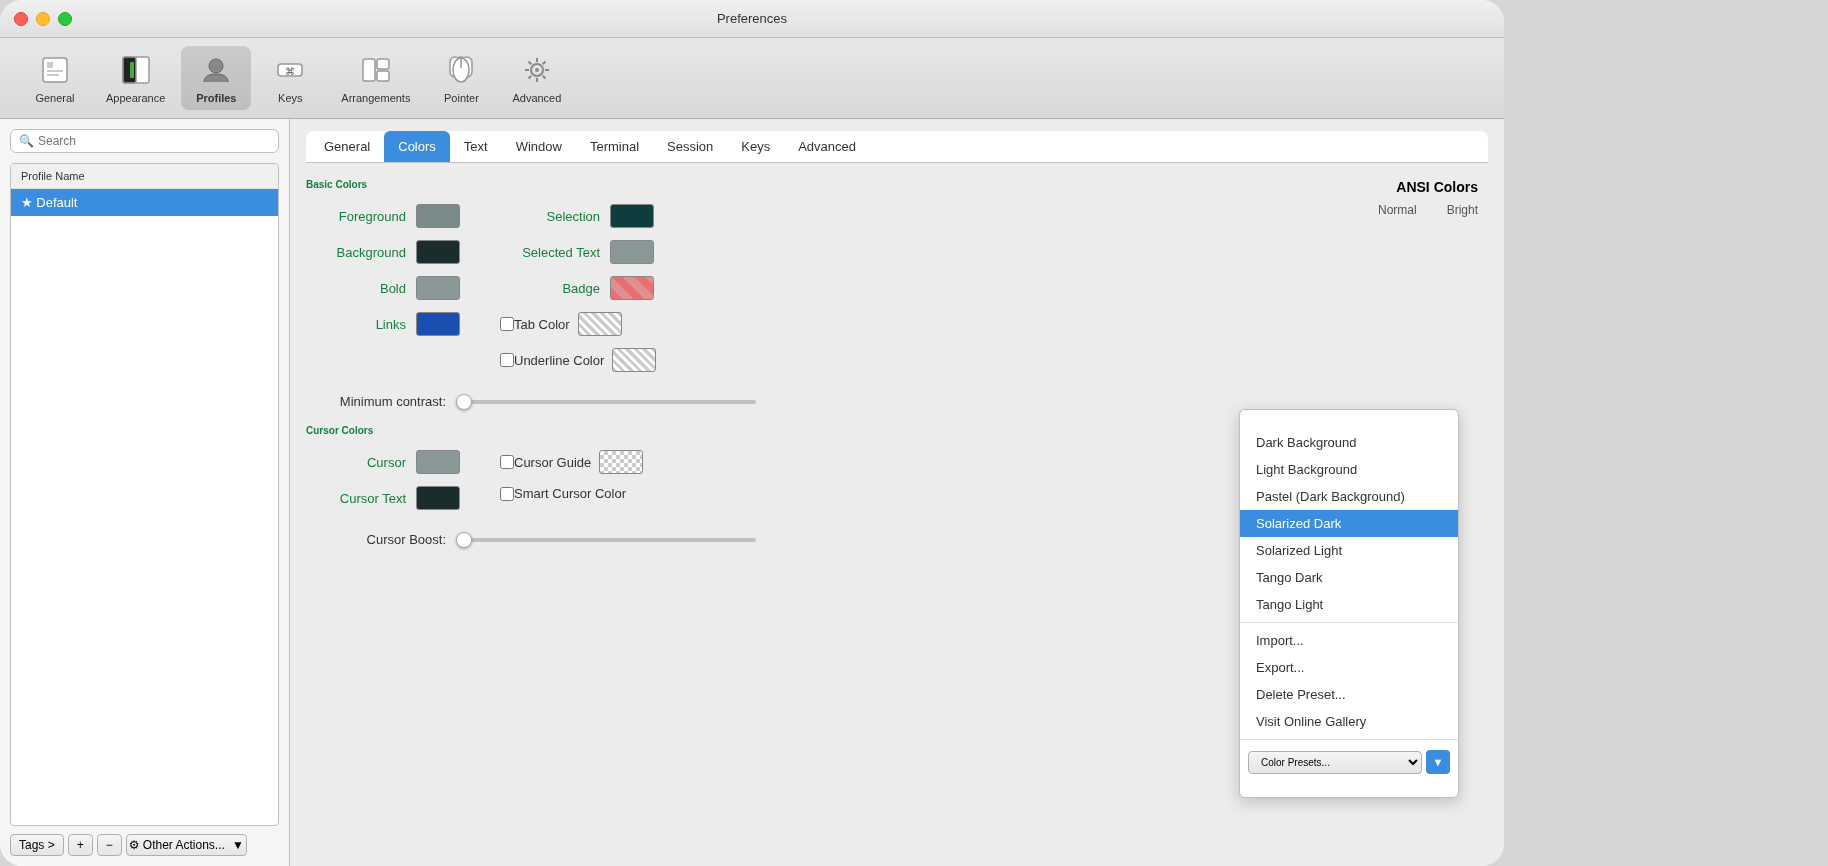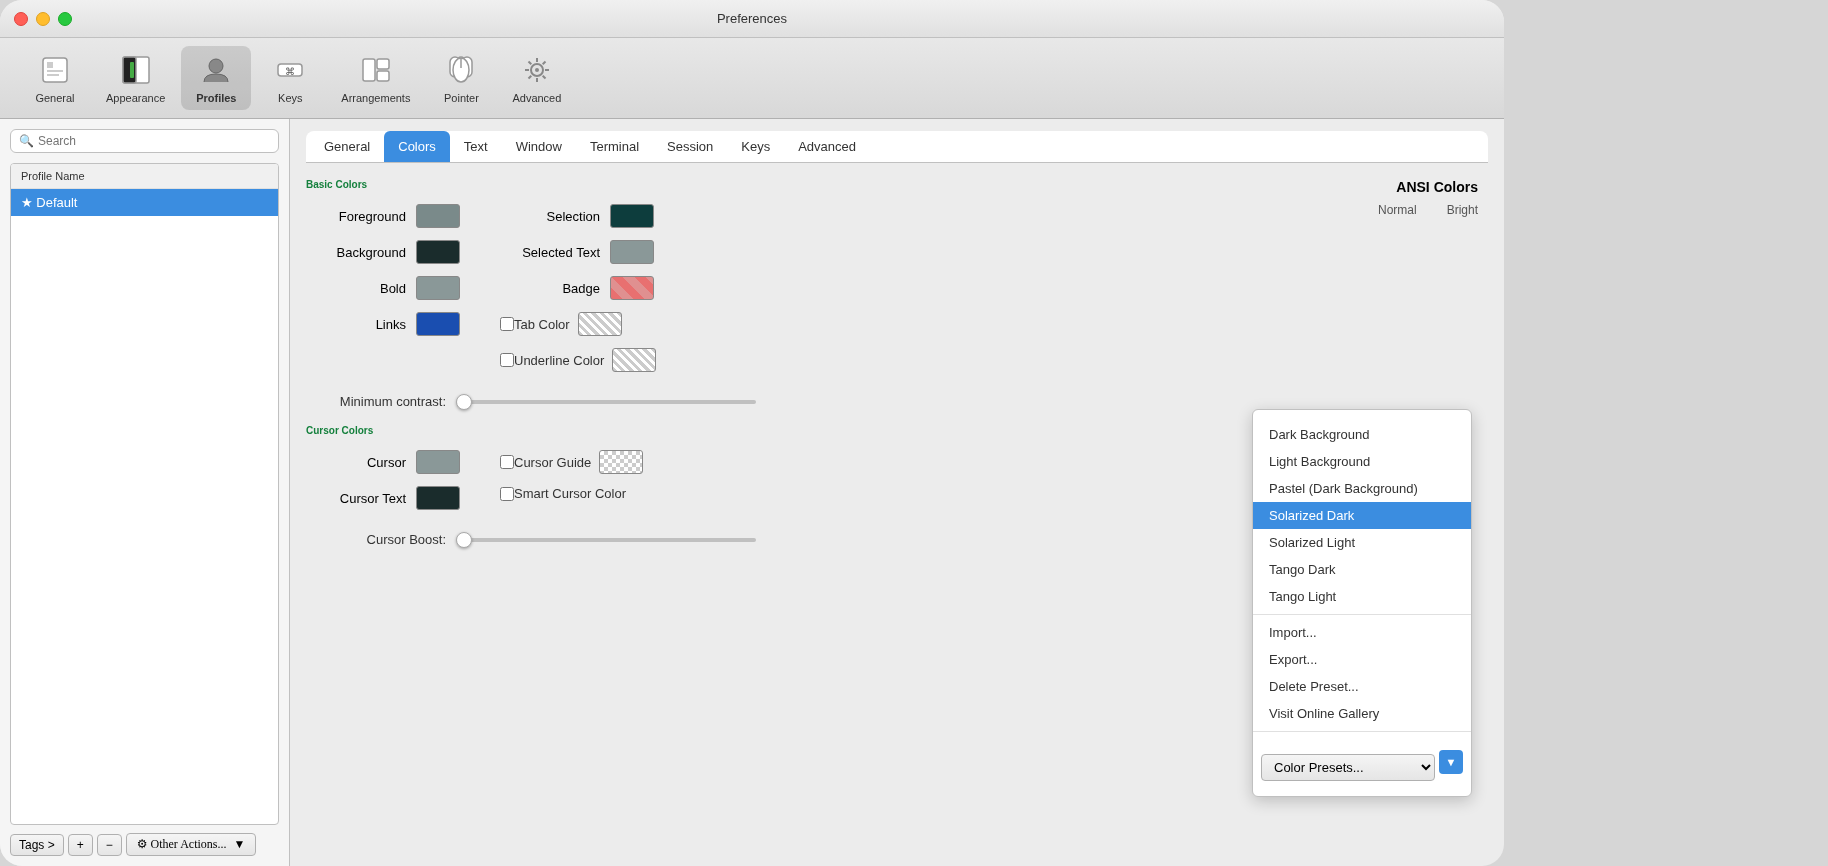--- a/index.html
+++ b/index.html
@@ -195,21 +195,21 @@
       margin-bottom: 14px;
       color: #15803d;
     }
     .color-row {
       display: flex;
       align-items: center;
       margin-bottom: 12px;
     }
     .color-label {
       font-size: 13px;
-      color: #000000;
+      color: #15803d;
       text-align: right;
       min-width: 100px;
       margin-right: 10px;
     }
     .color-swatch {
       width: 44px;
       height: 24px;
       border: 1px solid #888;
       border-radius: 3px;
       cursor: pointer;
@@ -280,29 +280,29 @@
       justify-content: center;
       gap: 30px;
       font-size: 12px;
       color: #555;
       margin-bottom: 6px;
       padding-right: 10px;
     }
     
     .dropdown-menu {
       position: absolute;
-      right: 16px;
+      right: 29px;
       top: 230px;
       background: white;
       border: 1px solid #c0c0c0;
       border-radius: 6px;
       box-shadow: 0 4px 16px rgba(0,0,0,0.2);
       min-width: 220px;
       z-index: 100;
-      padding: 11px 0;
+      padding: 19px 0;
     }
     .dropdown-item {
       padding: 6px 16px;
       font-size: 13px;
       color: #333;
       cursor: pointer;
     }
     .dropdown-item.selected {
       background: #3b8de0;
       color: white;
@@ -316,24 +316,23 @@
       display: flex;
       align-items: center;
       gap: 4px;
       padding: 6px 8px 4px;
     }
     .color-presets-select {
       flex: 1;
       padding: 4px 8px;
       border: 1px solid #b0b0b0;
       border-radius: 4px;
-      font-size: 13px;
+      font-size: 10px;
       background: linear-gradient(to bottom, #f5f5f5, #e5e5e5);
       cursor: pointer;
-      margin-top: 12px;
     }
     .color-presets-arrow {
       background: #3b8de0;
       color: white;
       border: none;
       border-radius: 4px;
       width: 24px;
       height: 24px;
       display: flex;
       align-items: center;
@@ -477,21 +476,21 @@
       <div class="sidebar-footer">
         <button class="footer-btn">
           <span>Tags &gt;</span>
         </button>
         <button class="footer-btn">
           <span>+</span>
         </button>
         <button class="footer-btn">
           <span>−</span>
         </button>
-        <button class="footer-btn" style="padding: 3px 10px; font-family: Liberation Serif, serif;">
+        <button class="footer-btn" style="padding: 3px 2px;">
           <span>⚙ Other Actions...</span>
           <span style="margin-left:4px;">▼</span>
         </button>
       </div>
     </div>
 
     <div class="main-panel">
 
       <div class="tab-bar">
         <div class="tab">

